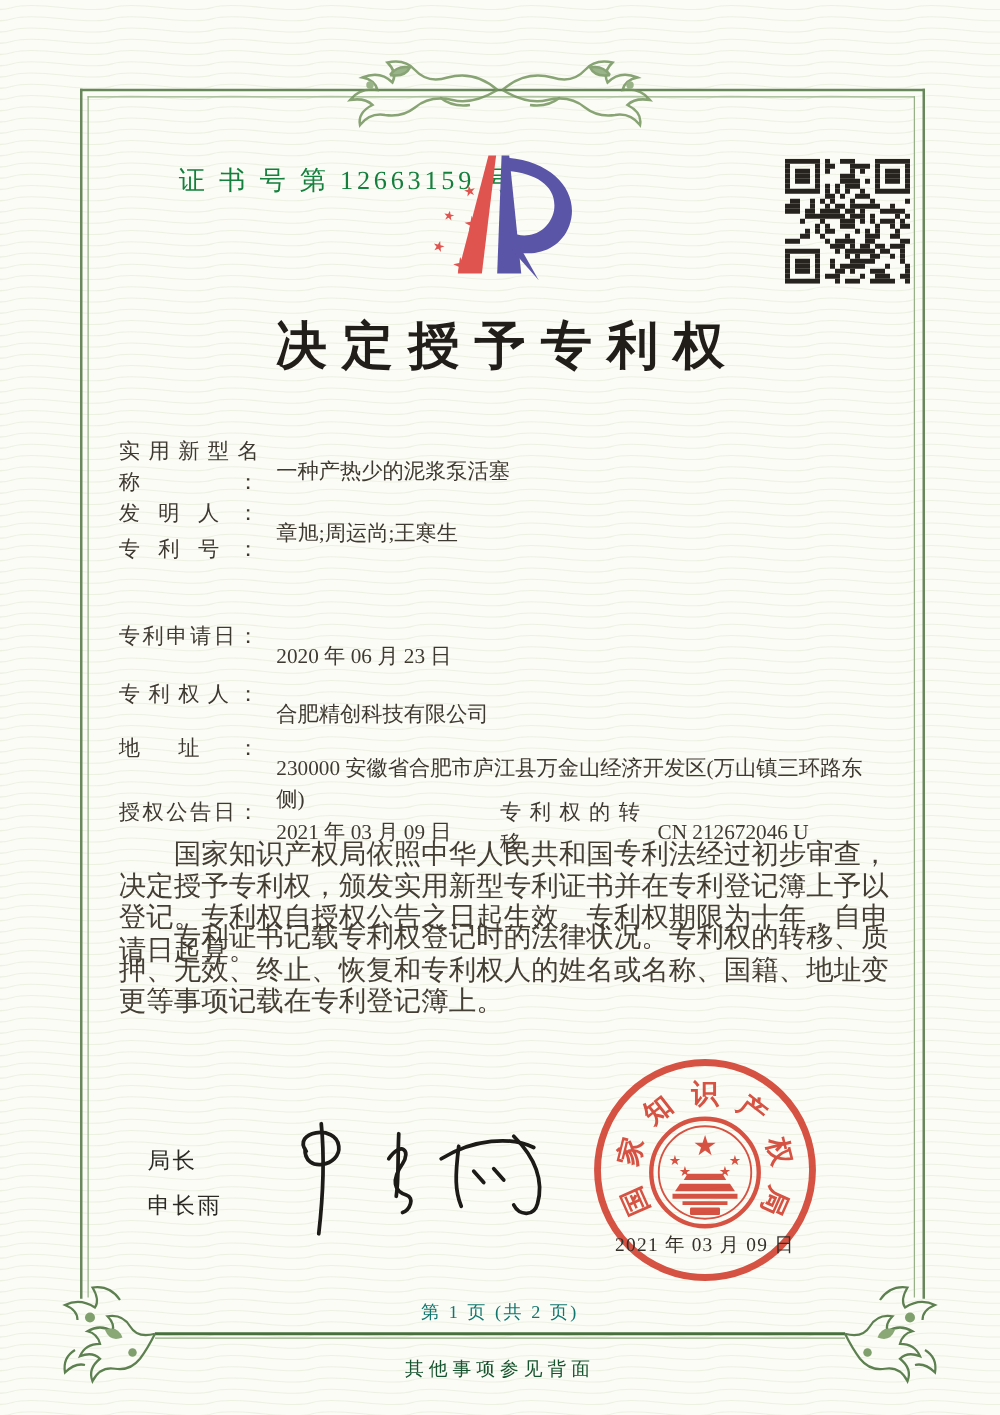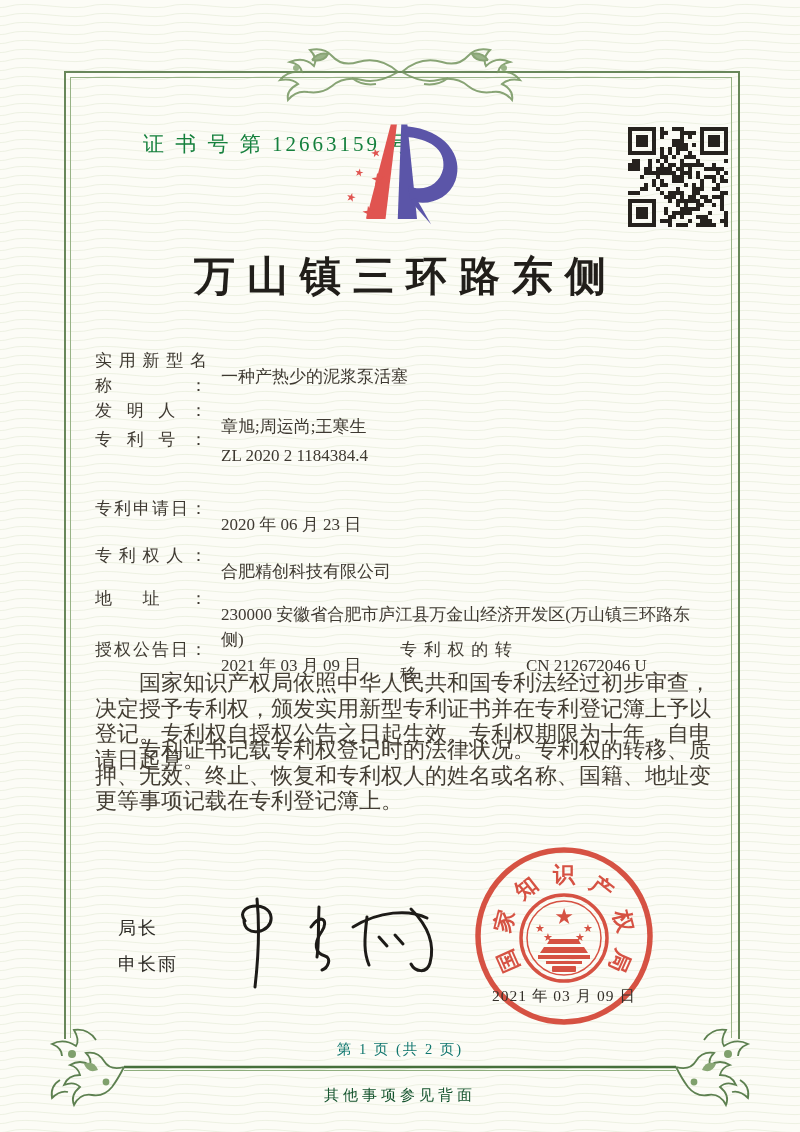--- a/index.html
+++ b/index.html
@@ -511,33 +511,32 @@
       <rect x="24" y="92" width="4" height="4" fill="#26221e"></rect>
       <rect x="0" y="96" width="4" height="4" fill="#26221e"></rect>
       <rect x="4" y="96" width="4" height="4" fill="#26221e"></rect>
       <rect x="8" y="96" width="4" height="4" fill="#26221e"></rect>
       <rect x="12" y="96" width="4" height="4" fill="#26221e"></rect>
       <rect x="16" y="96" width="4" height="4" fill="#26221e"></rect>
       <rect x="20" y="96" width="4" height="4" fill="#26221e"></rect>
       <rect x="24" y="96" width="4" height="4" fill="#26221e"></rect>
     </svg>
 
-  <div class="abs title">万山镇三环路东侧</div>
+  <div class="abs title">决定授予专利权</div>
 
   <div class="abs row" style="top:348px;">
     <span class="lbl">实用新型名称：</span>
     <span class="val">一种产热少的泥浆泵活塞</span>
   </div>
   <div class="abs row" style="top:398px;">
     <span class="lbl">发明人：</span>
     <span class="val">章旭;周运尚;王寒生</span>
   </div>
   <div class="abs row" style="top:427px;">
     <span class="lbl">专利号：</span>
-    <span class="val">ZL 2020 2 1184384.4</span>
   </div>
   <div class="abs row" style="top:496px;">
     <span class="lbl">专利申请日：</span>
     <span class="val">2020 年 06 月 23 日</span>
   </div>
   <div class="abs row" style="top:543px;">
     <span class="lbl">专利权人：</span>
     <span class="val">合肥精创科技有限公司</span>
   </div>
   <div class="abs row" style="top:586px;">

